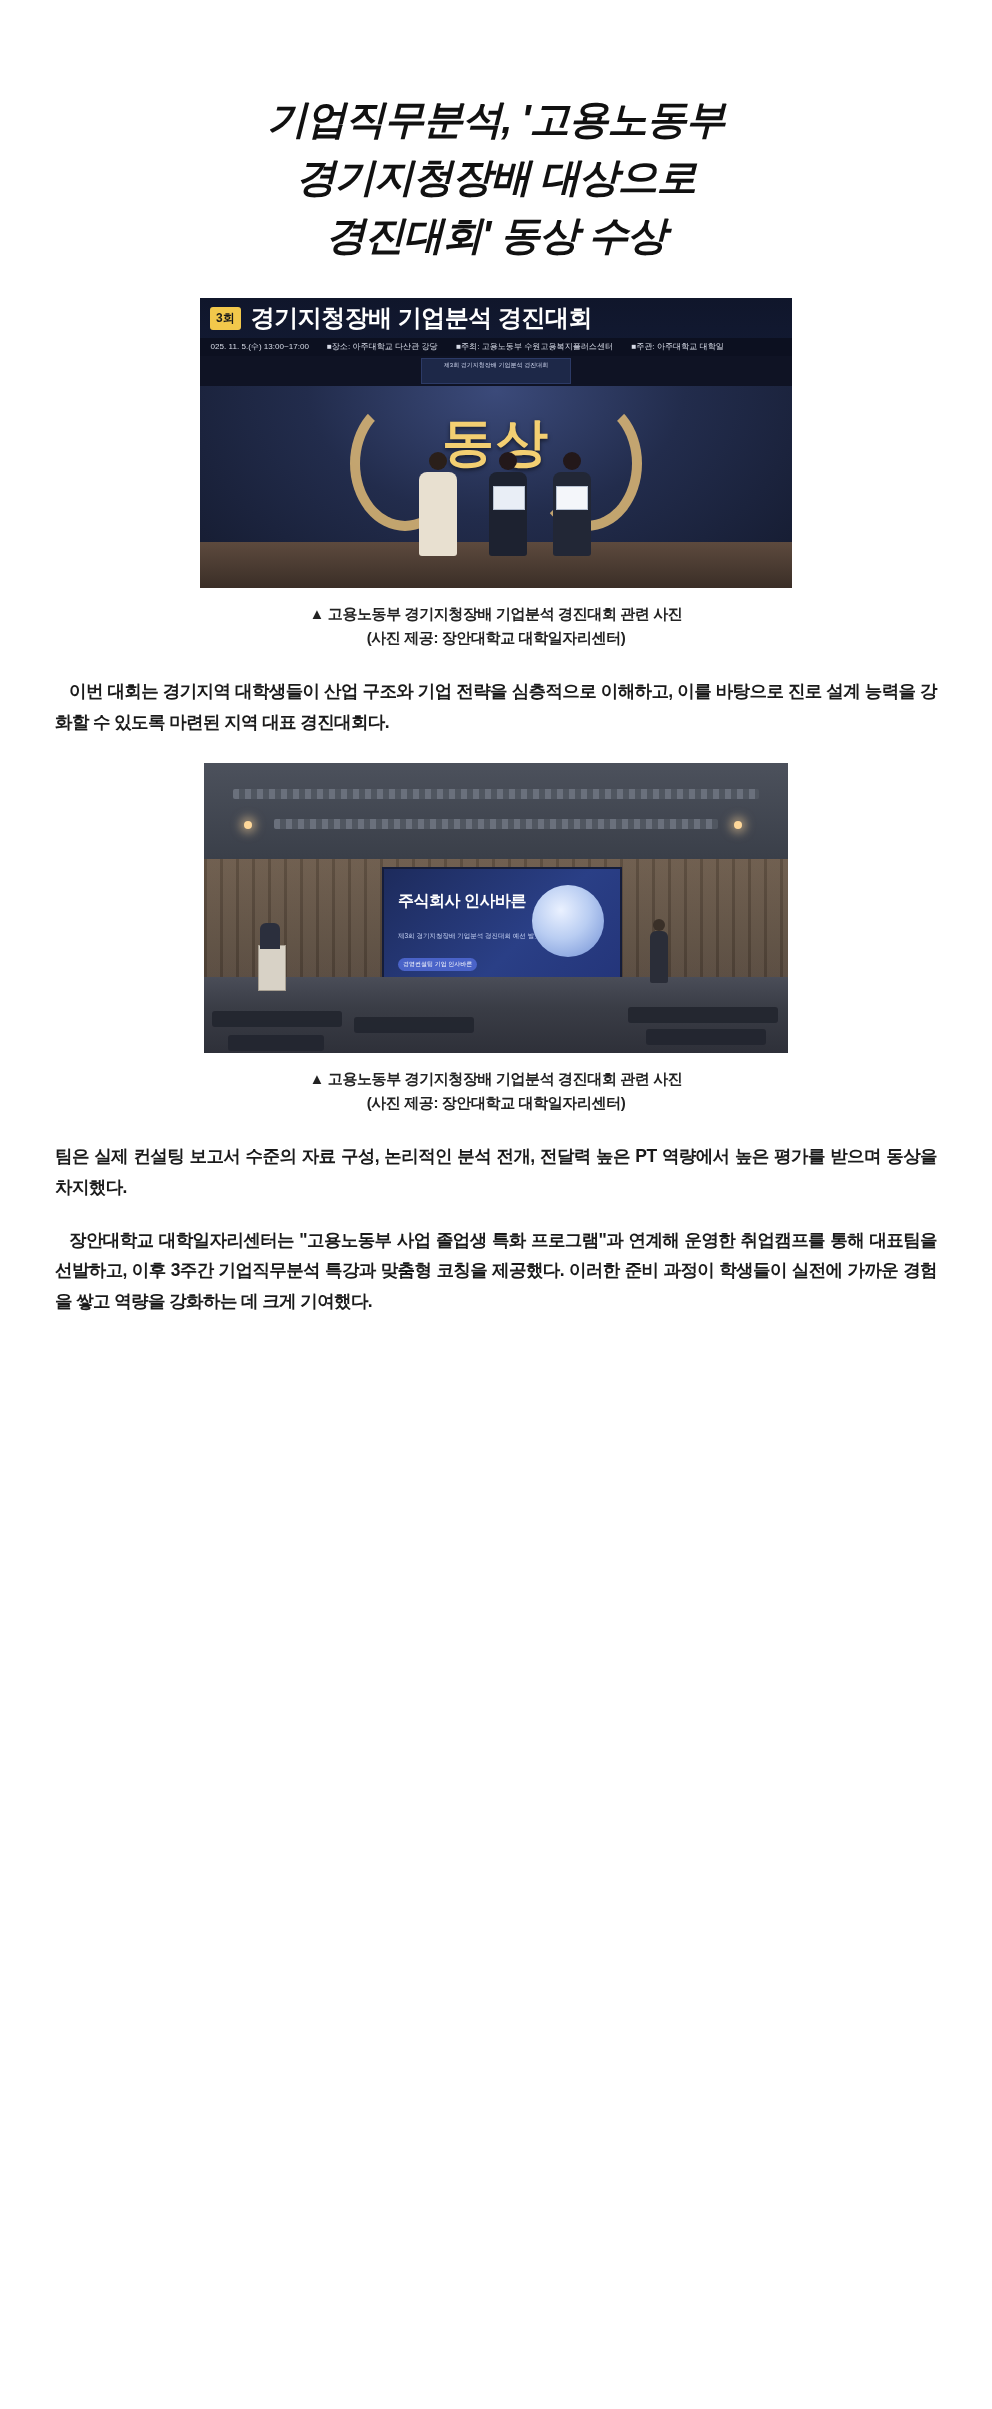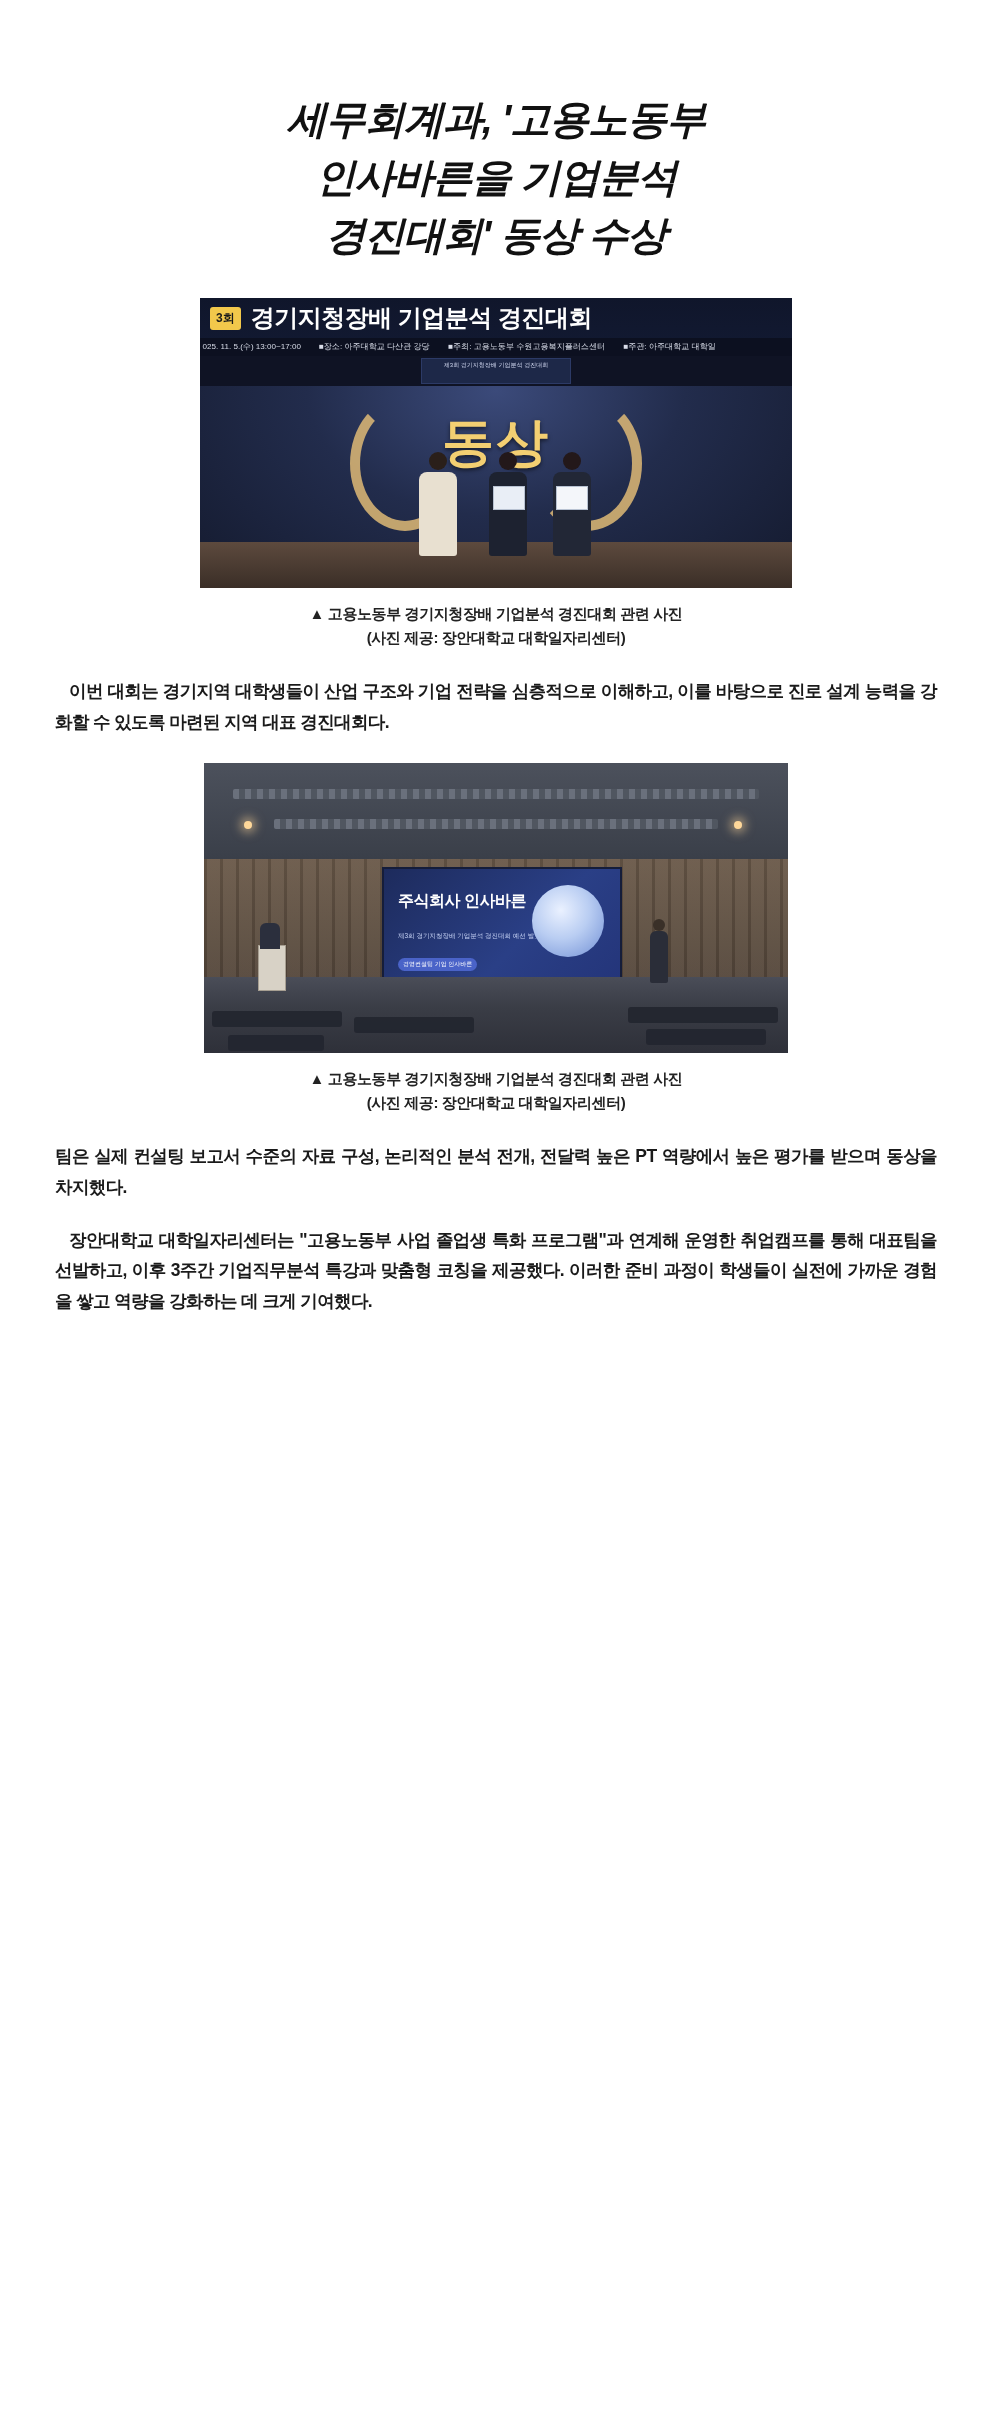--- a/index.html
+++ b/index.html
@@ -77,21 +77,21 @@
   }
   .p1-subbar {
     position: absolute;
     left: 0; right: 0;
     top: 40px;
     height: 18px;
     background: #0c1020;
     display: flex;
     align-items: center;
     gap: 12px;
-    padding: 0 0;
+    padding: 0 8px;
     box-sizing: border-box;
   }
   .p1-subbar span {
     color: #d8dce8;
     font-size: 8.5px;
     white-space: nowrap;
     transform: scale(0.95);
   }
   .p1-stage {
     position: absolute;
@@ -325,22 +325,22 @@
     background: #ffd89a;
     box-shadow: 0 0 10px 4px rgba(255,216,154,.5);
   }
 </style>
 </head>
 <body>
 
 <div class="page">
 
   <h1 class="title">
-    <span class="line">세무회계과, '고용노동부</span>
-    <span class="line">인사바른을 기업분석</span>
+    <span class="line">기업직무분석, '고용노동부</span>
+    <span class="line">경기지청장배 대상으로</span>
     <span class="line">경진대회' 동상 수상</span>
   </h1>
 
   <div class="photo-wrap">
     <div class="photo1">
       <div class="p1-banner">
         <div class="p1-banner-row">
           <span class="p1-round">3회</span>
           <span class="p1-title">경기지청장배 기업분석 경진대회</span>
         </div>

